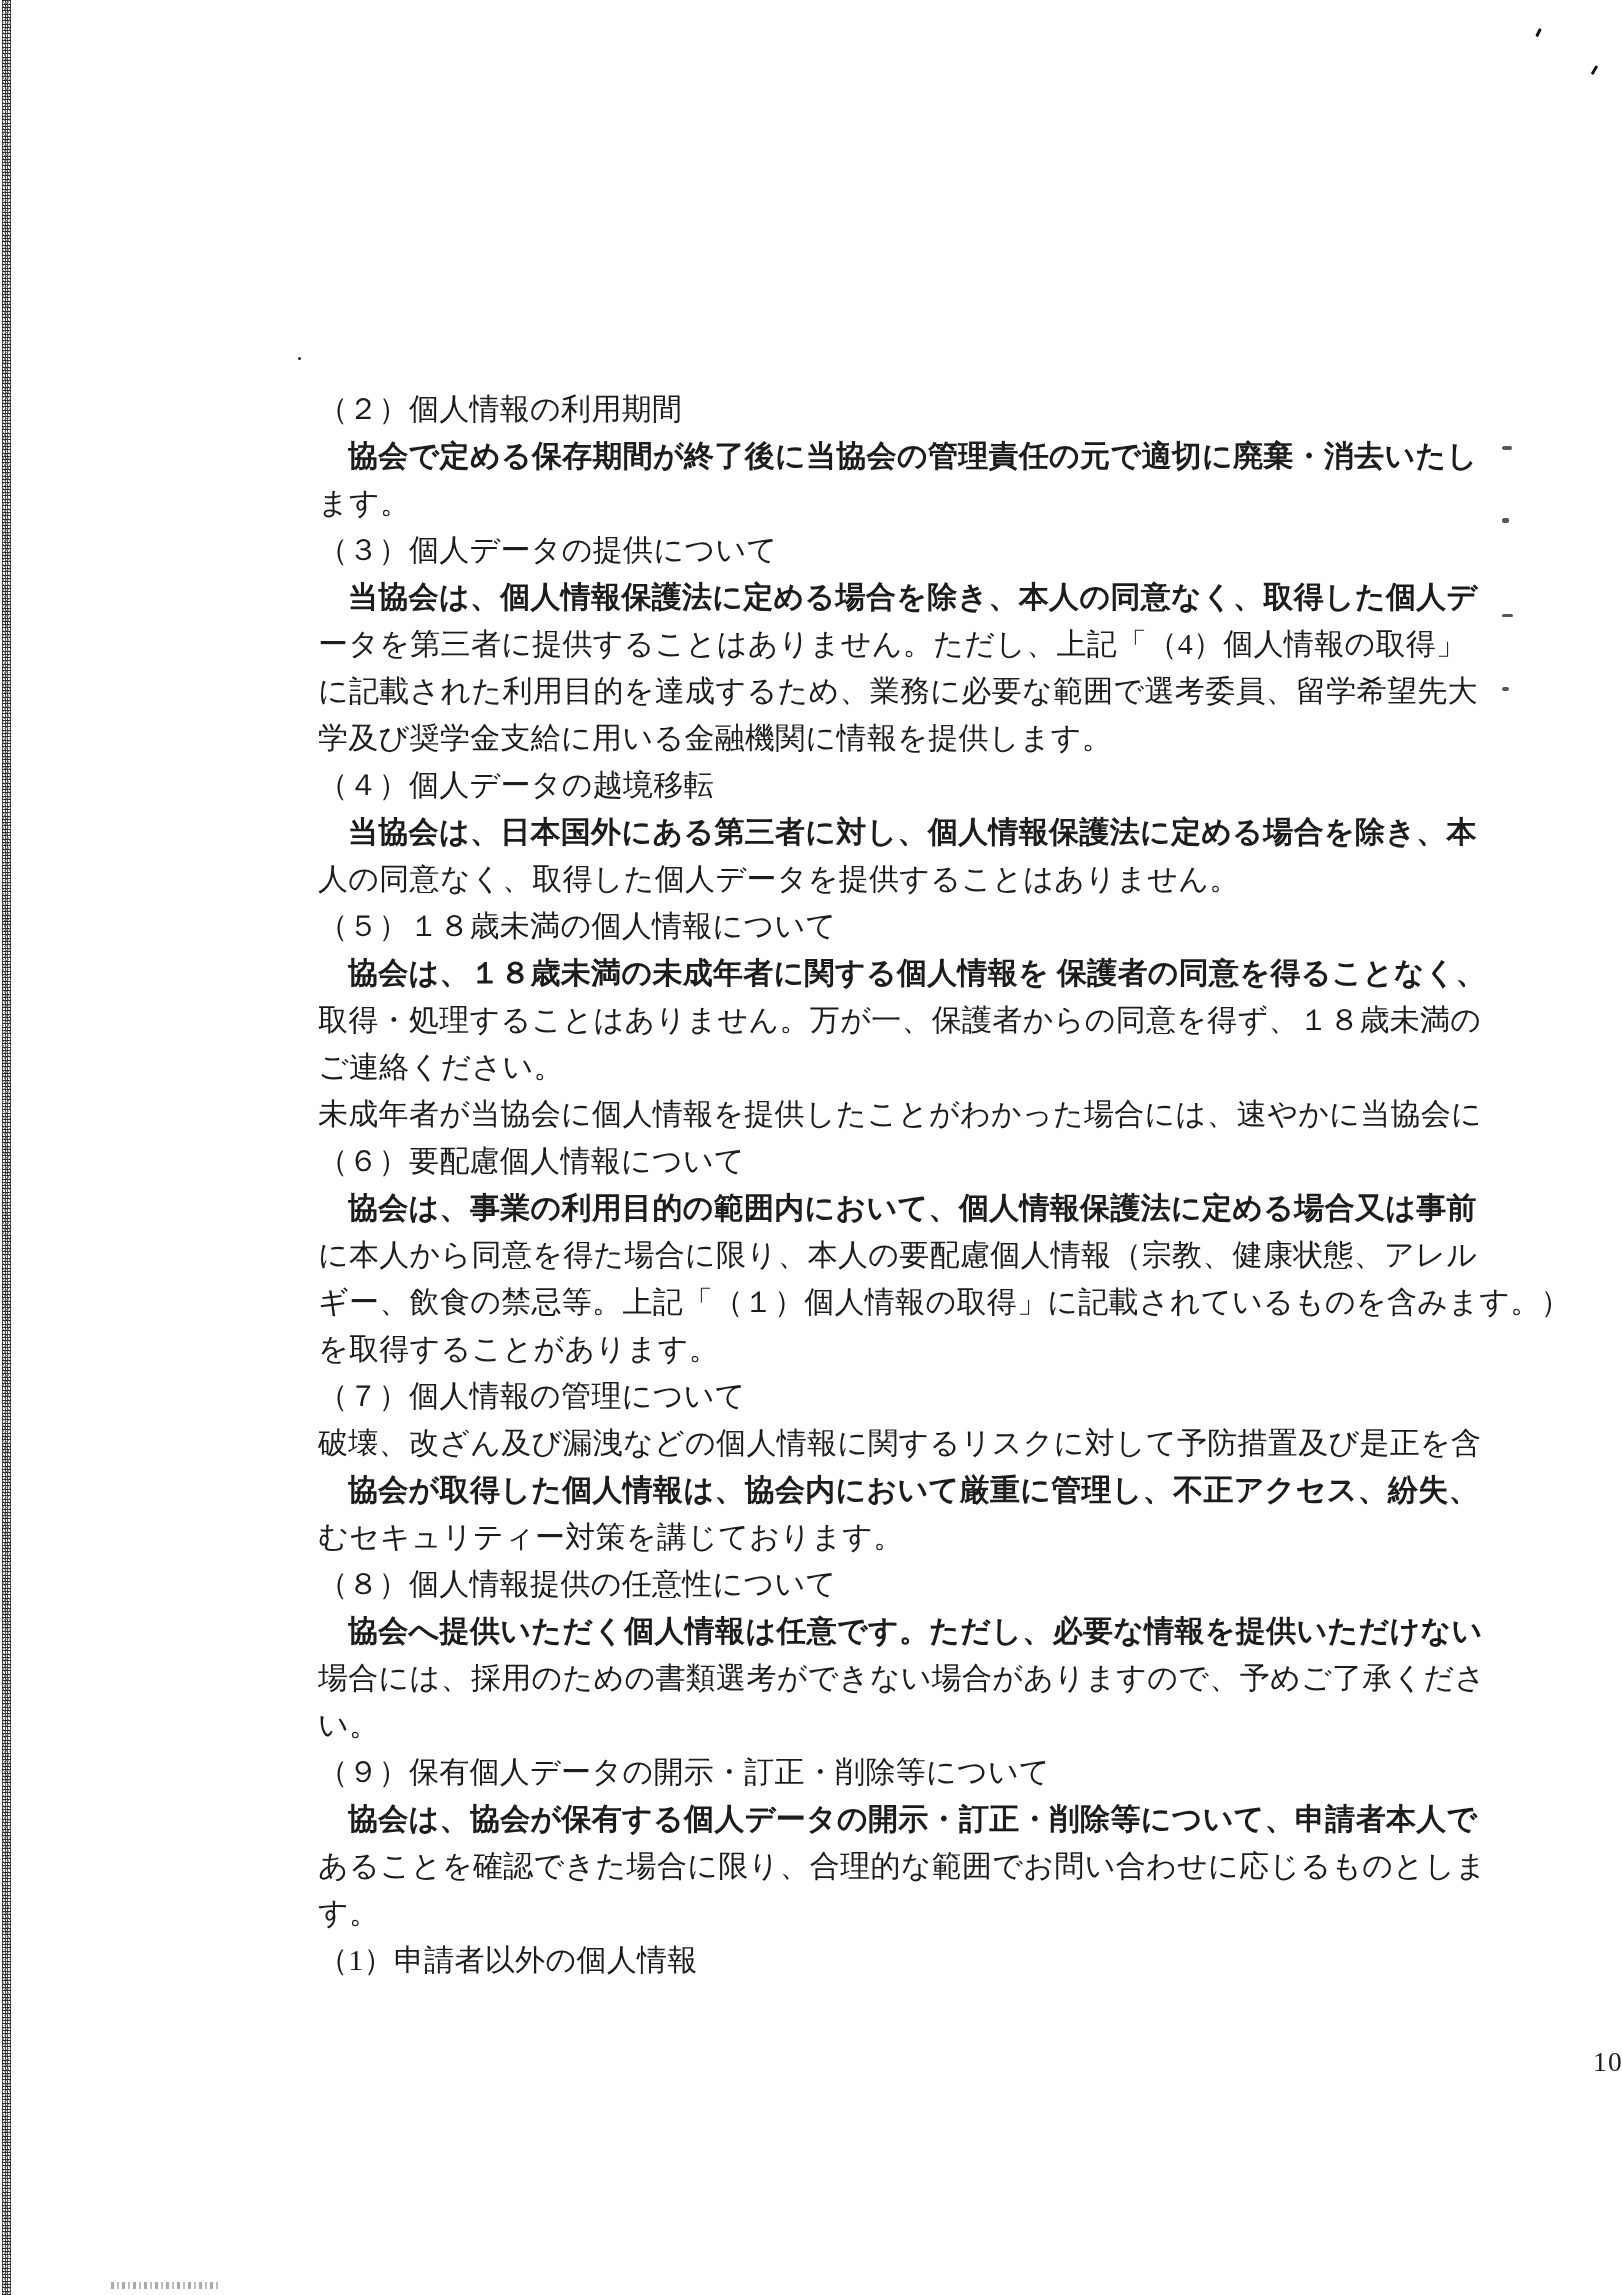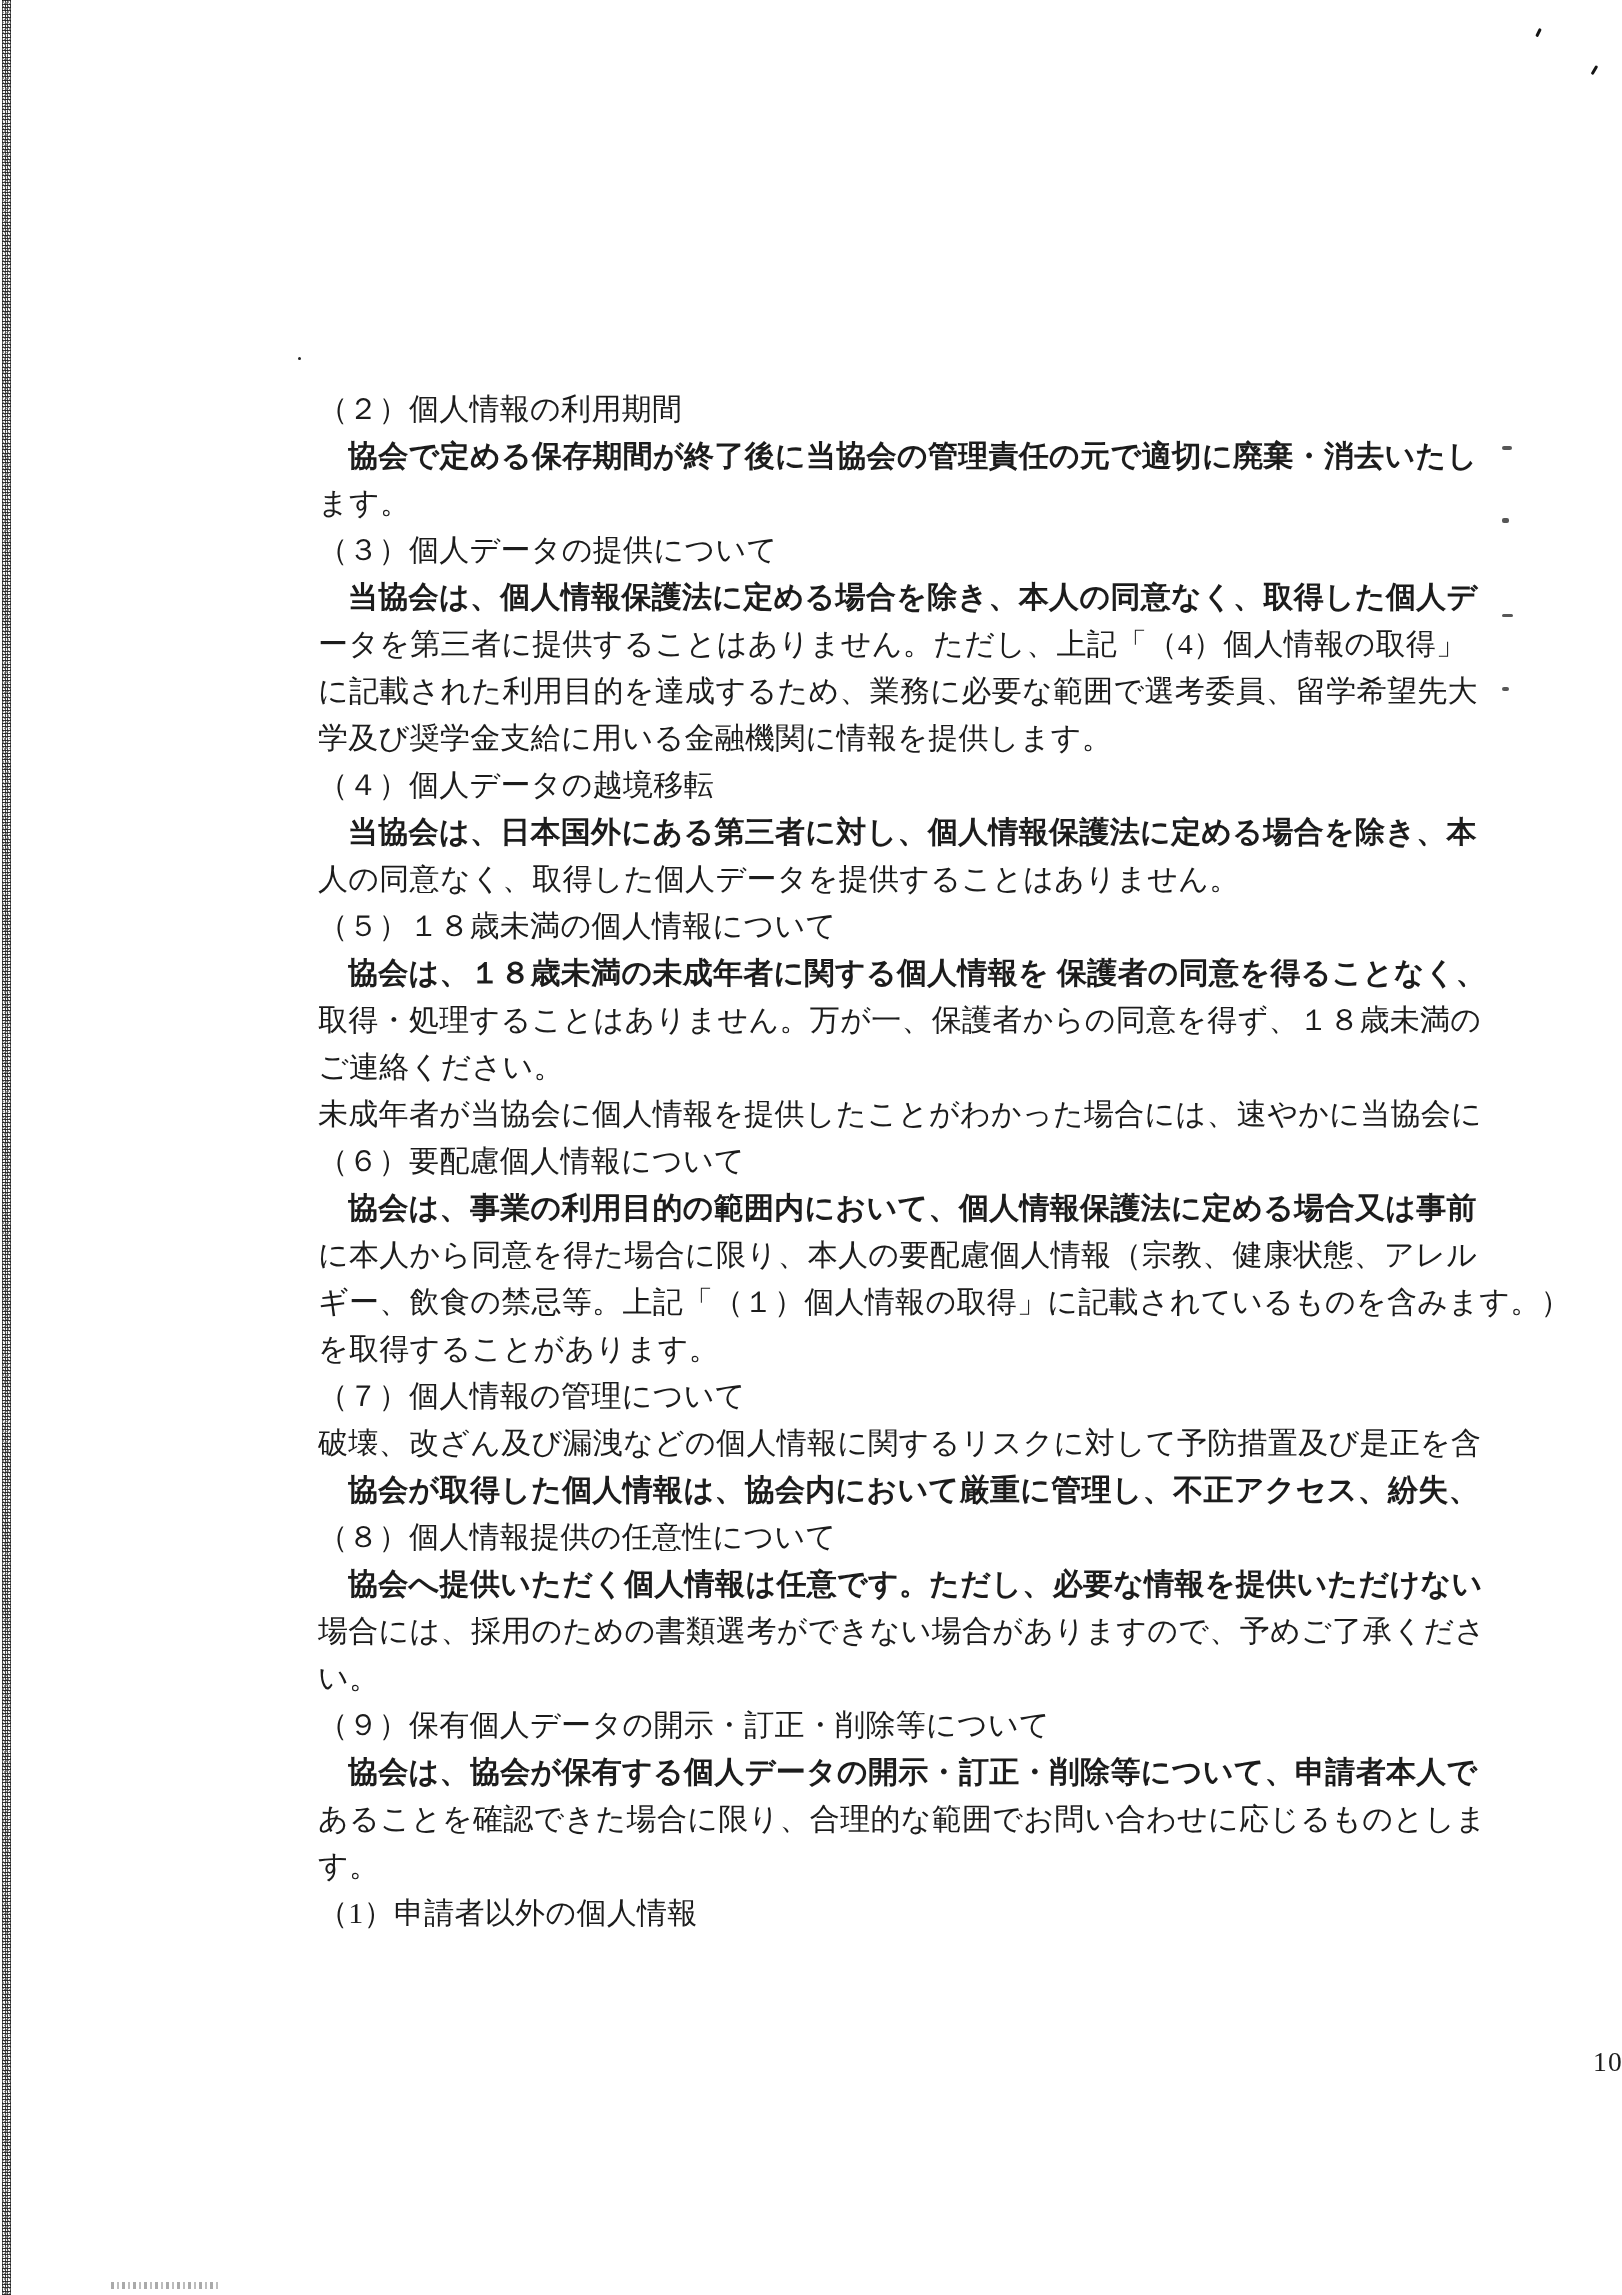--- a/index.html
+++ b/index.html
@@ -125,20 +125,21 @@
       <div class="line">ご連絡ください。</div>
       <div class="line">未成年者が当協会に個人情報を提供したことがわかった場合には、速やかに当協会に</div>
       <div class="line">（６）要配慮個人情報について</div>
       <div class="line indent">協会は、事業の利用目的の範囲内において、個人情報保護法に定める場合又は事前</div>
       <div class="line">に本人から同意を得た場合に限り、本人の要配慮個人情報（宗教、健康状態、アレル</div>
       <div class="line">ギー、飲食の禁忌等。上記「（１）個人情報の取得」に記載されているものを含みます。）</div>
       <div class="line">を取得することがあります。</div>
       <div class="line">（７）個人情報の管理について</div>
       <div class="line">破壊、改ざん及び漏洩などの個人情報に関するリスクに対して予防措置及び是正を含</div>
       <div class="line indent">協会が取得した個人情報は、協会内において厳重に管理し、不正アクセス、紛失、</div>
+      <div class="line">むセキュリティー対策を講じております。</div>
       <div class="line">（８）個人情報提供の任意性について</div>
       <div class="line indent">協会へ提供いただく個人情報は任意です。ただし、必要な情報を提供いただけない</div>
       <div class="line">場合には、採用のための書類選考ができない場合がありますので、予めご了承くださ</div>
       <div class="line">い。</div>
       <div class="line">（９）保有個人データの開示・訂正・削除等について</div>
       <div class="line indent">協会は、協会が保有する個人データの開示・訂正・削除等について、申請者本人で</div>
       <div class="line">あることを確認できた場合に限り、合理的な範囲でお問い合わせに応じるものとしま</div>
       <div class="line">す。</div>
       <div class="line">（1）申請者以外の個人情報</div>
     </div>

